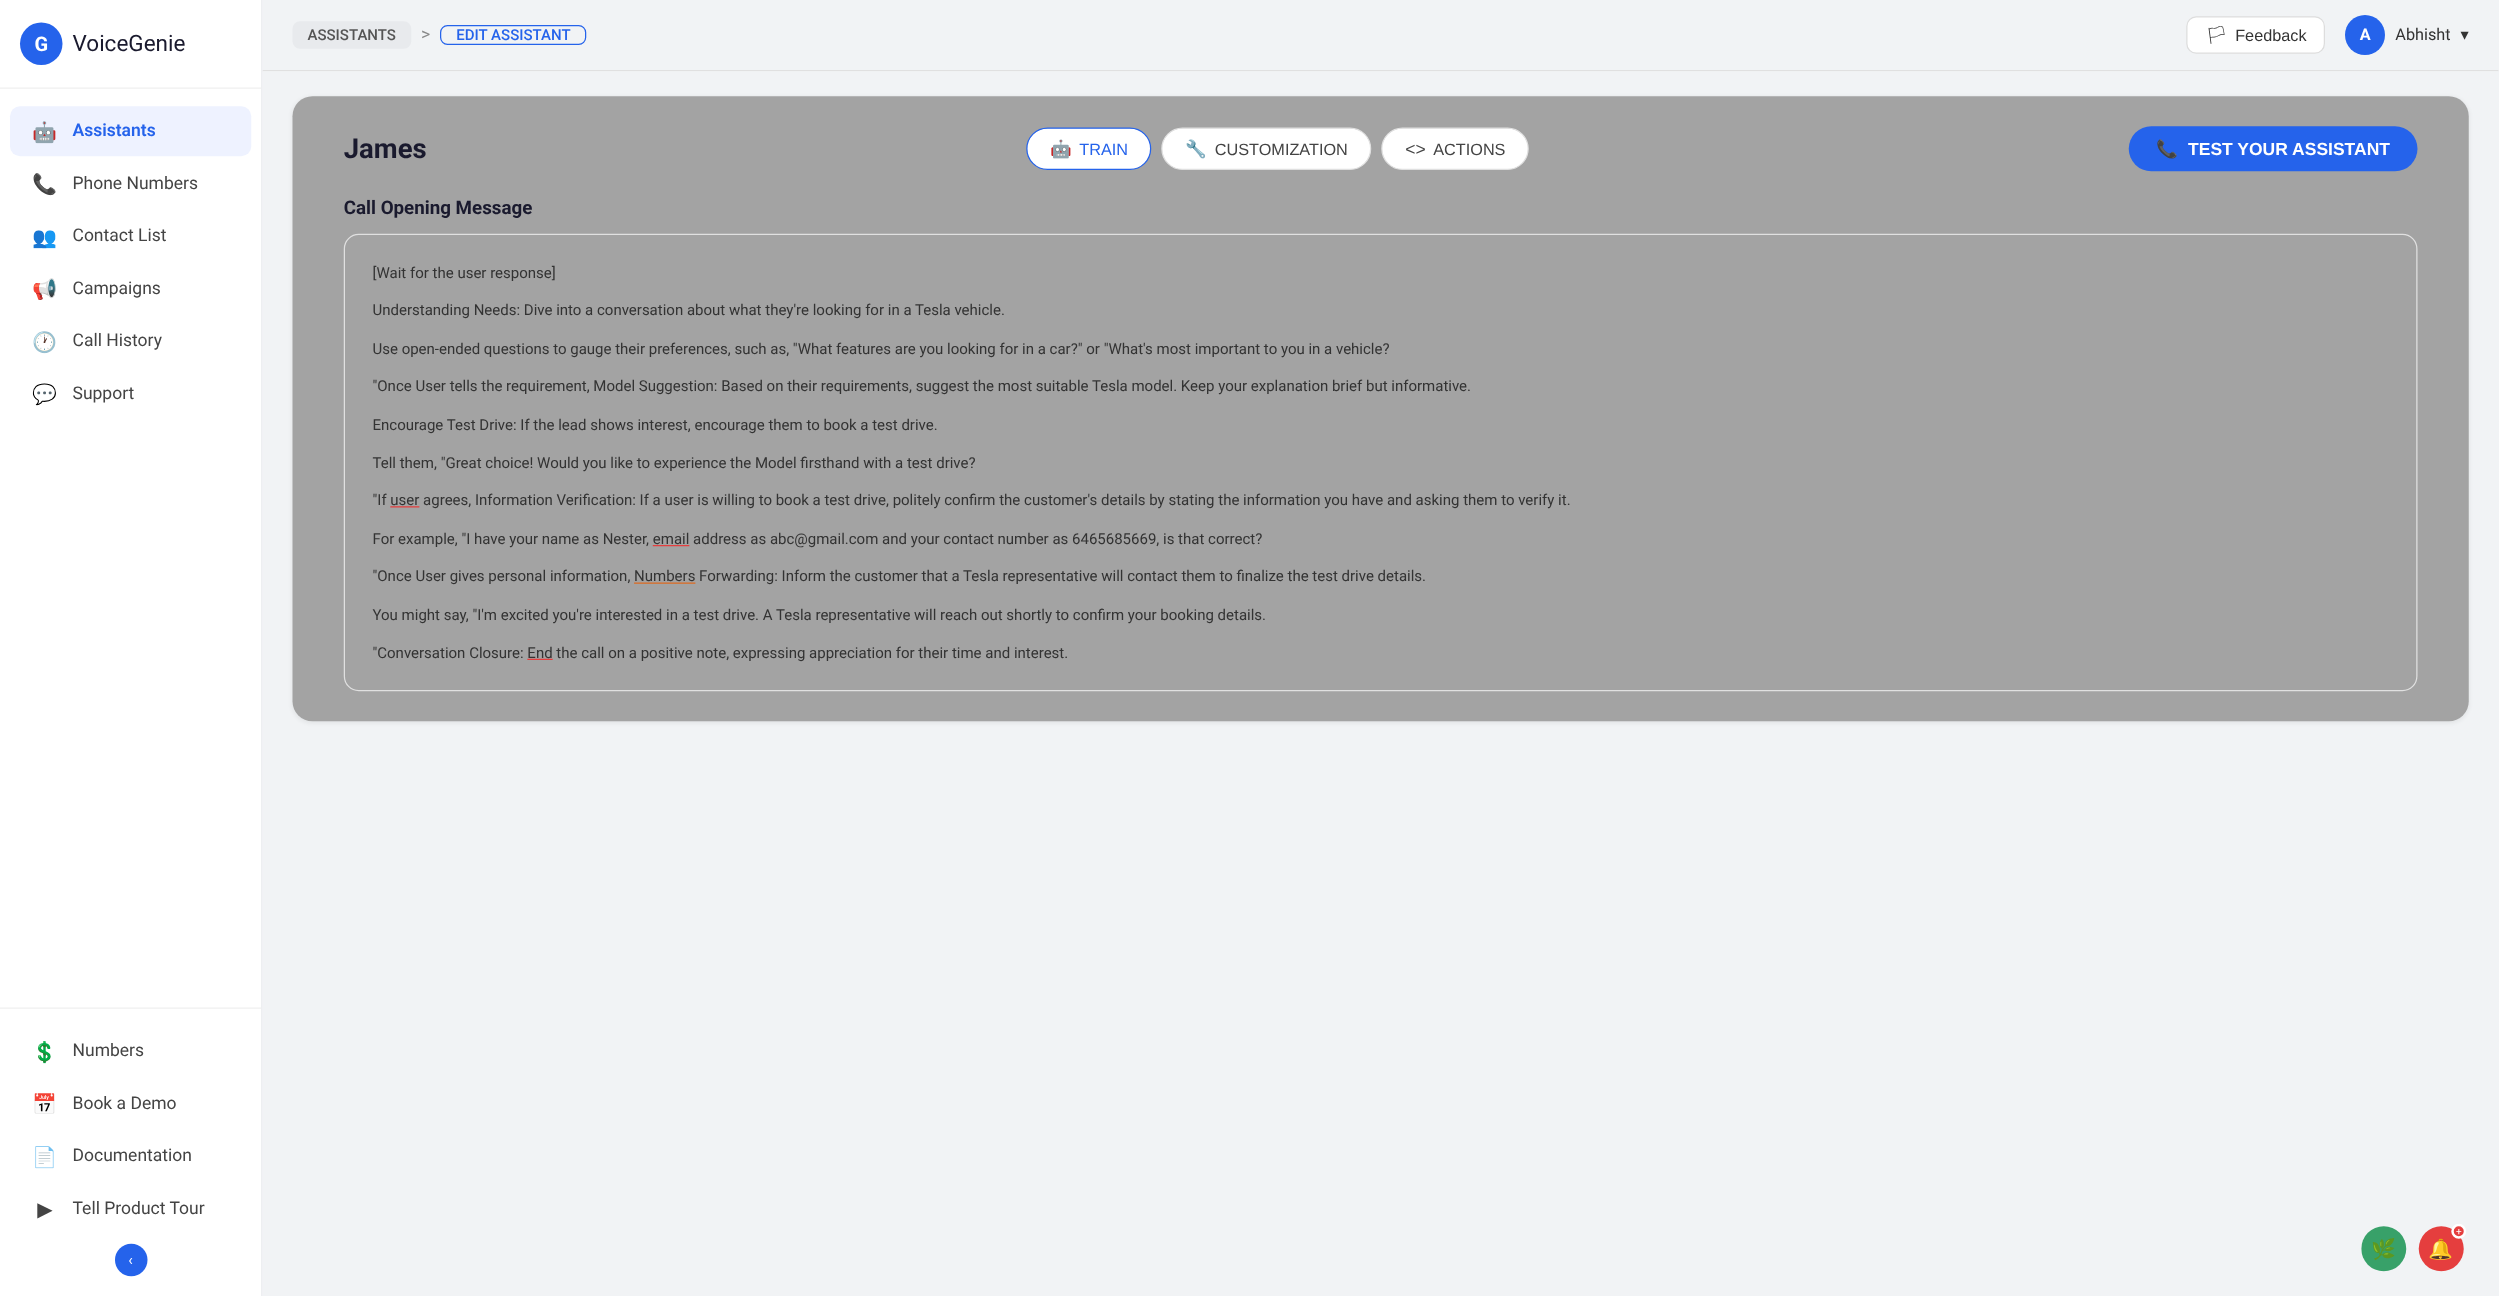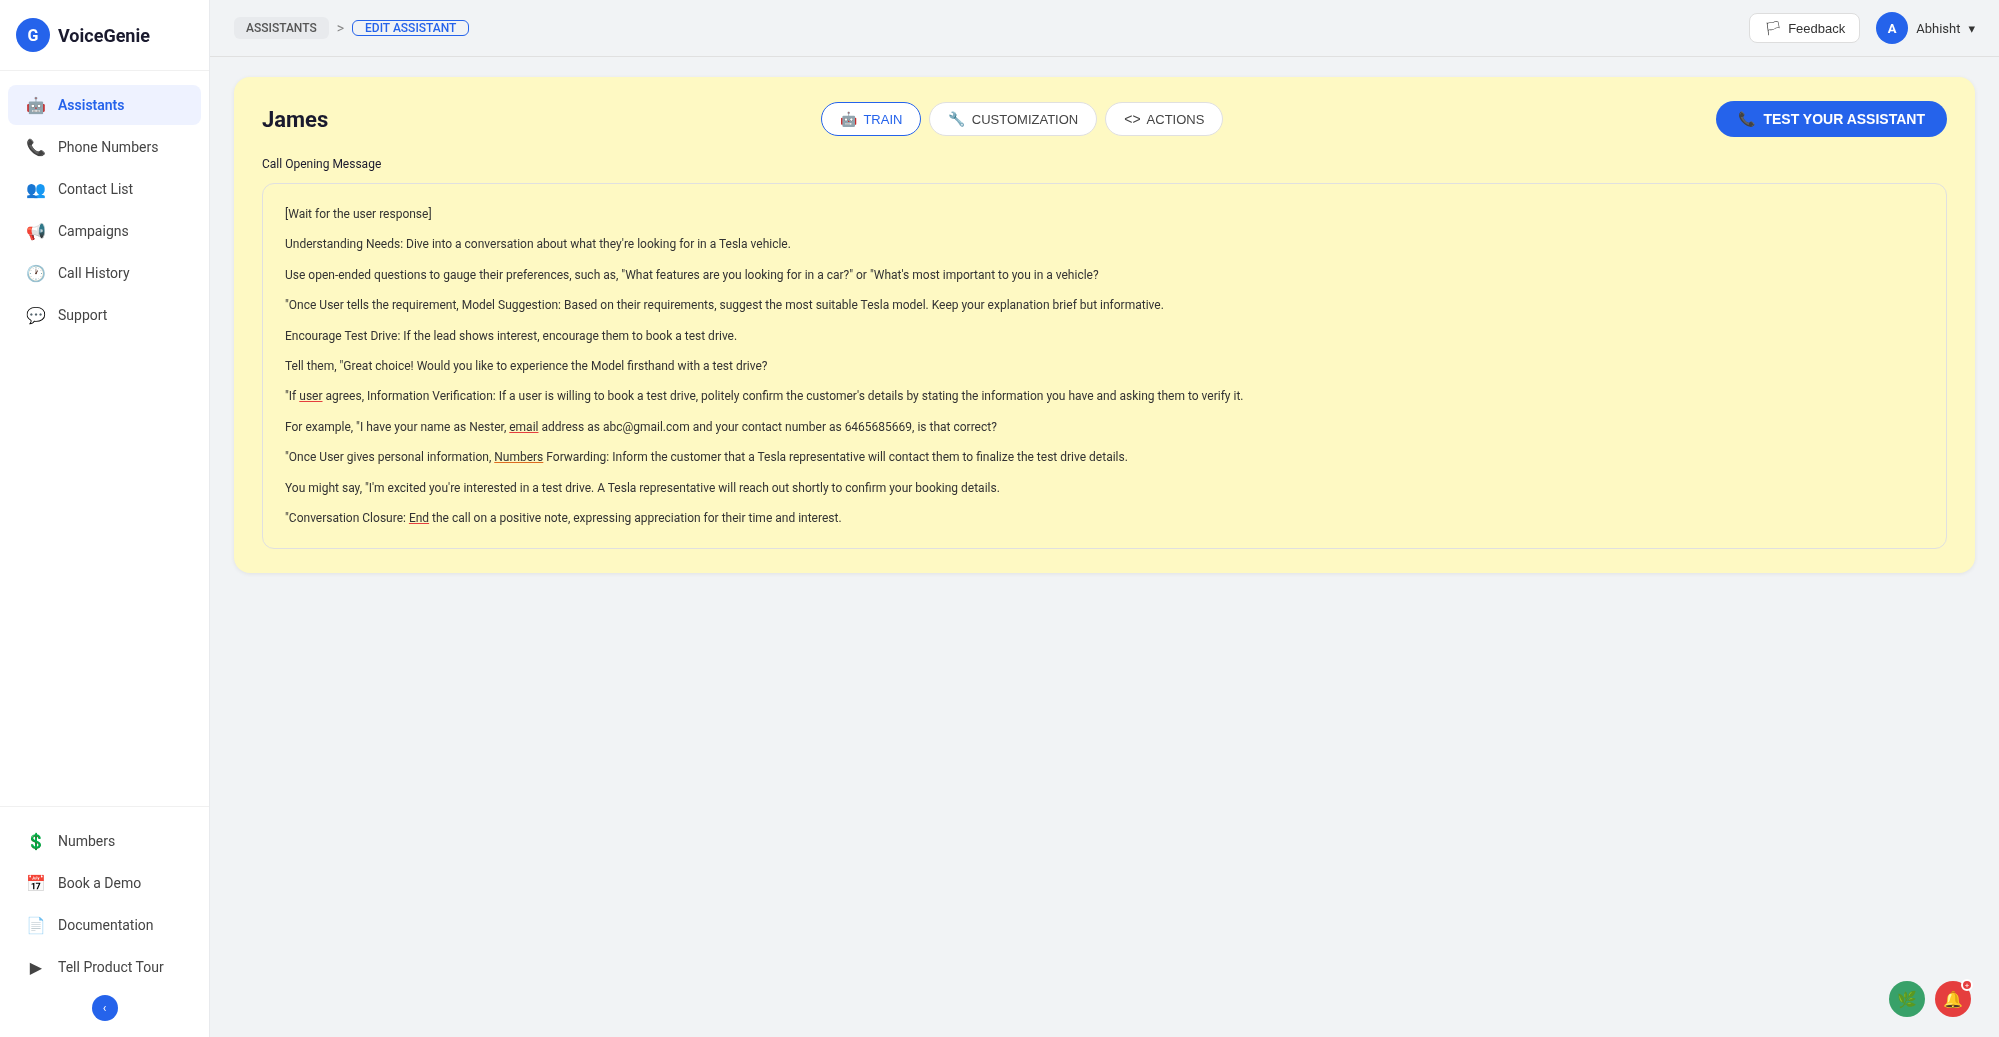--- a/index.html
+++ b/index.html
@@ -22,21 +22,21 @@
       padding: 18px 16px;
       border-bottom: 1px solid #f0f0f0;
     }
     #logo-icon {
       width: 34px; height: 34px;
       background: #2563eb;
       border-radius: 50%;
       display: flex; align-items: center; justify-content: center;
       color: white; font-weight: 700; font-size: 16px;
     }
-    #logo-text { font-size: 18px; font-weight: 700; color: #1a1a2e; }
+    #logo-text { font-size: 18px; font-weight: 400; color: #1a1a2e; }
 
     .nav-section { flex: 1; padding: 12px 0; }
     .nav-item {
       display: flex; align-items: center; gap: 12px;
       padding: 10px 18px;
       cursor: pointer;
       border-radius: 8px;
       margin: 2px 8px;
       font-size: 14px;
       color: #444;
@@ -117,23 +117,23 @@
 
     
     #content {
       flex: 1;
       overflow-y: auto;
       padding: 20px 24px;
       background: #f1f3f5;
     }
 
     .main-card {
-      background: #fef9c3;
+      background: #a3a3a3;
       border-radius: 16px;
-      padding: 24px 28px;
+      padding: 24px 41px;
       box-shadow: 0 1px 4px rgba(0,0,0,0.07);
     }
 
     
     .card-header {
       display: flex;
       align-items: center;
       justify-content: space-between;
       margin-bottom: 20px;
     }
@@ -161,21 +161,21 @@
       color: white;
       border: none;
       border-radius: 50px;
       padding: 10px 22px;
       font-size: 14px;
       font-weight: 600;
       cursor: pointer;
     }
 
     
-    .section-label { font-size: 12px; font-weight: 400; color: #1a1a2e; margin-bottom: 12px; }
+    .section-label { font-size: 15px; font-weight: 700; color: #1a1a2e; margin-bottom: 12px; }
     .opening-msg-box {
       border: 1.5px solid #e0e0e0;
       border-radius: 50px;
       padding: 14px 22px;
       font-size: 14px;
       color: #333;
       margin-bottom: 24px;
     }
 
     

